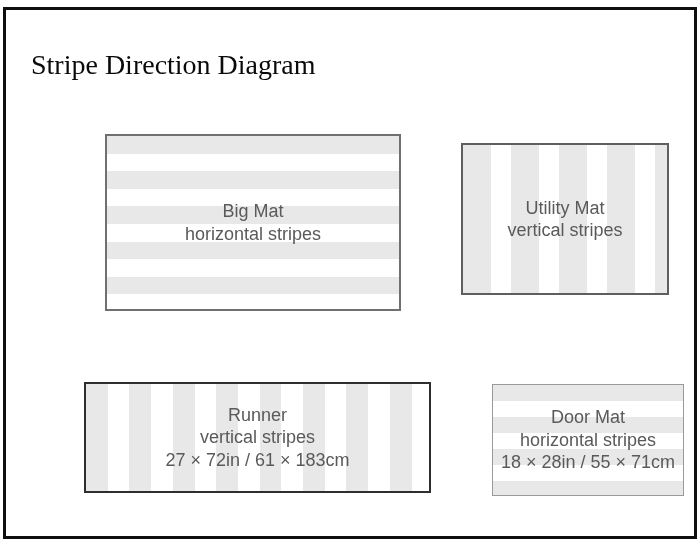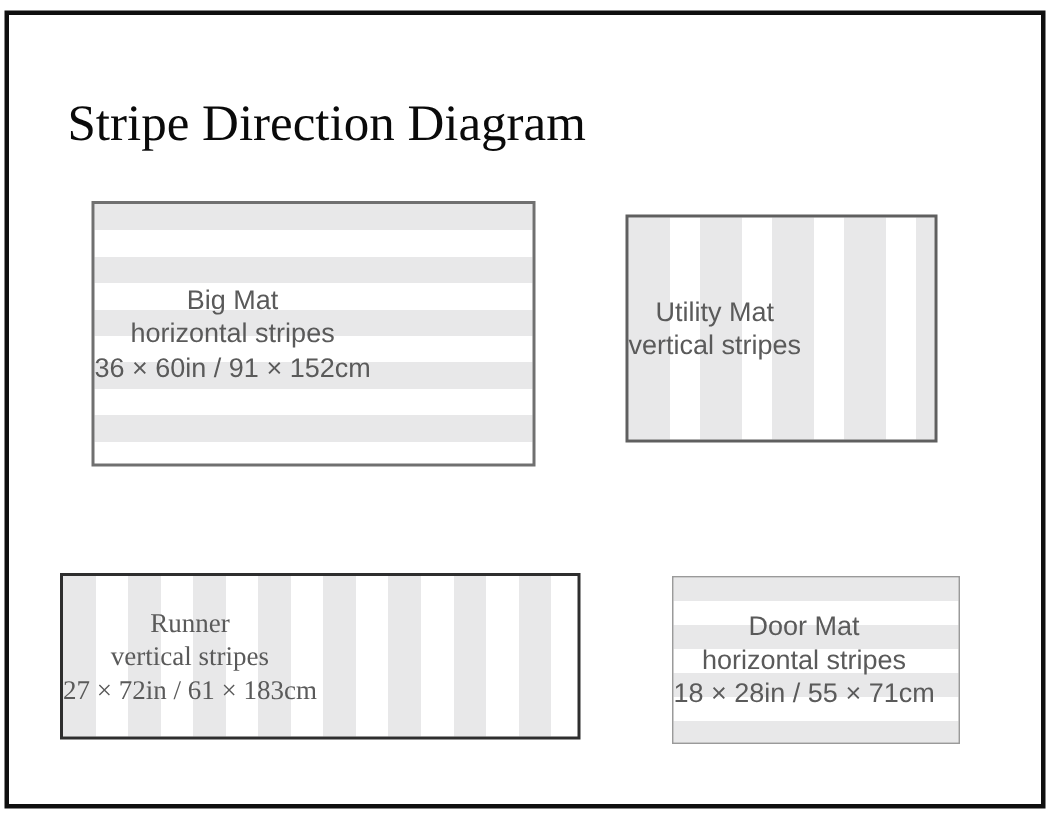--- a/index.html
+++ b/index.html
@@ -17,31 +17,31 @@
     font-family:"Liberation Sans", sans-serif;
     position:relative;overflow:hidden;
   }
   .frame{
     position:absolute;left:3px;top:7px;width:694px;height:532px;
     border:3px solid var(--outer-border);
     box-sizing:border-box;
     background:transparent;
   }
   .title{
-    position:absolute;left:27px;top:45px;margin:18px;
+    position:absolute;left:27px;top:45px;margin:4px;
     font-family:"Liberation Serif", serif;
     font-weight:400;
-    font-size:34px;line-height:1.15;
+    font-size:28px;line-height:1.15;
     color:var(--title-text);
     white-space:nowrap;
   }
   .mat{
     position:absolute;box-sizing:border-box;
-    display:flex;align-items:center;
-    border-style:solid;border-color:#6a6a6a;
+    display:flex;align-items:center;justify-content:center;
+    border-style:solid;border-color:#6a6a6a;margin-left:44px;
   }
   .mat-label{
     text-align:center;
     color:var(--label-text);
     font-size:18px;line-height:22.5px;
     white-space:nowrap;
   }
   .mat-big{
     left:61px;top:134px;width:296px;height:177px;border-width:2px;
     background:repeating-linear-gradient(180deg,
@@ -67,32 +67,31 @@
 <body>
 
 <div class="frame"></div>
 
 <h1 class="title">Stripe Direction Diagram</h1>
 
 <div class="mat mat-big" style="border-color: rgb(112, 112, 112);">
   <div class="mat-label">
     <div>Big Mat</div>
     <div>horizontal stripes</div>
-    <div>36 × 60in / 91 × 152cm</div>
   </div>
 </div>
 
 <div class="mat mat-utility" style="border-color: rgb(95, 95, 95);">
   <div class="mat-label">
     <div>Utility Mat</div>
     <div>vertical stripes</div>
   </div>
 </div>
 
-<div class="mat mat-runner" style="border-color: rgb(46, 46, 46); font-family: Liberation Serif, serif;">
+<div class="mat mat-runner" style="border-color: rgb(46, 46, 46);">
   <div class="mat-label">
     <div>Runner</div>
     <div>vertical stripes</div>
     <div>27 × 72in / 61 × 183cm</div>
   </div>
 </div>
 
 <div class="mat mat-door" style="border-color: rgb(154, 154, 154);">
   <div class="mat-label">
     <div>Door Mat</div>

